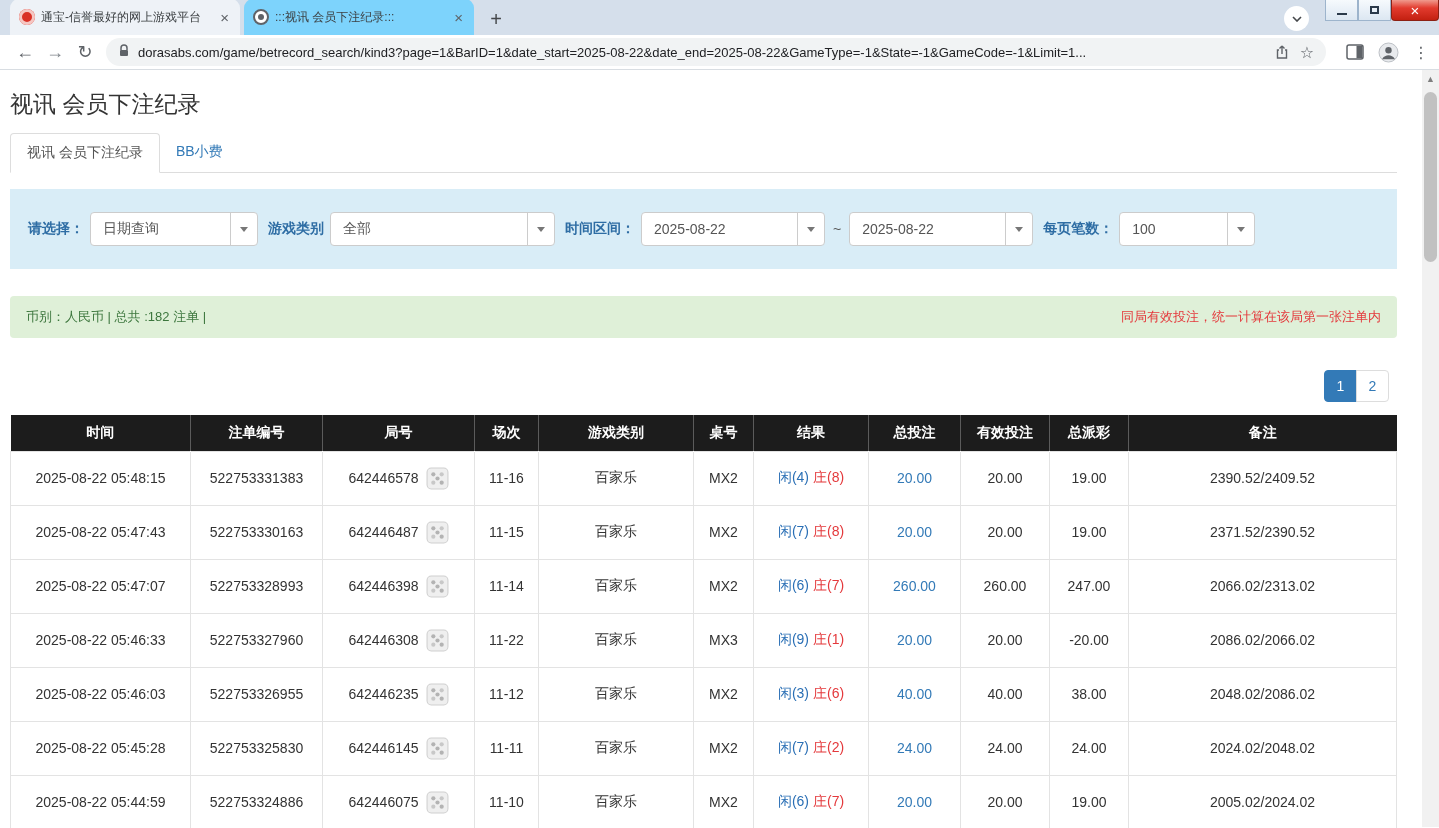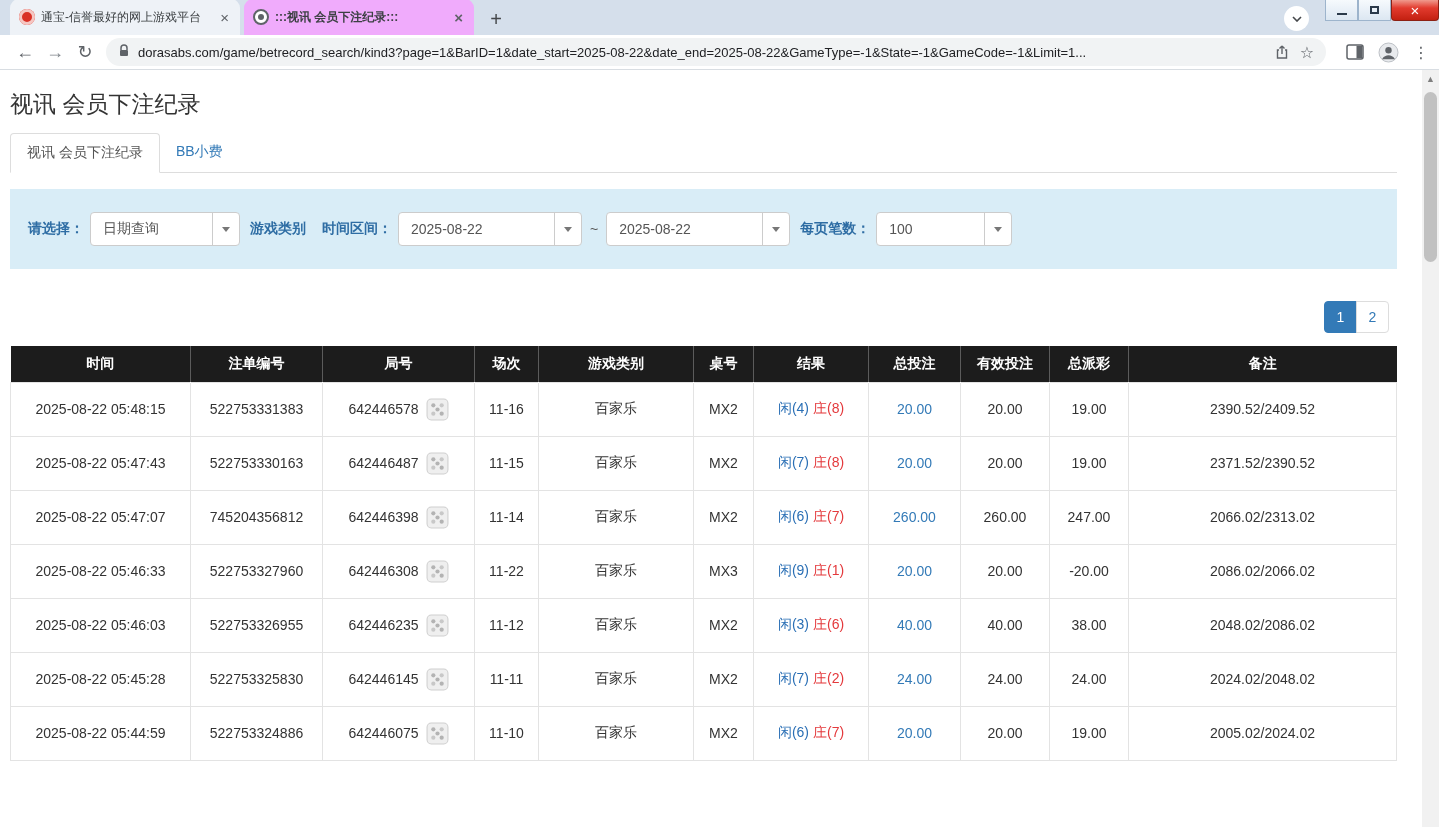--- a/index.html
+++ b/index.html
@@ -4,21 +4,21 @@
 <style>
   * { margin:0; padding:0; box-sizing:border-box; }
   html,body { width:1439px; height:828px; overflow:hidden; background:#fff;
     font-family:"Liberation Sans","DejaVu Sans",sans-serif; }
 
   
   .tabstrip { height:35px; background:#d5dfeb; position:relative; display:flex; align-items:flex-end; }
   .tab { height:36px; display:flex; align-items:center; padding:0 9px; width:230px;
     border-radius:9px 9px 0 0; font-size:12px; color:#3c4043; }
   .tab.inactive { background:#eef2f7; margin-left:10px; }
-  .tab.active { background:#f0abfc; margin-left:4px;font-weight:bold; }
+  .tab.active { background:#7dd3fc; margin-left:4px; }
   .tab-title { flex:1; white-space:nowrap; overflow:hidden; text-overflow:ellipsis; margin:0 6px; }
   .tab-close { color:#5f6368; font-size:15px; line-height:1; padding:0 2px; cursor:default; }
   .favicon { width:16px; height:16px; border-radius:3px; flex:0 0 16px; }
   .fav1 { background:#d93025; border-radius:50%; box-shadow:inset 0 0 0 3px #f5c6c2; }
   .fav2 { background:#fff; border:2px solid #5f6368; border-radius:50%; position:relative; }
   .fav2::after { content:""; position:absolute; left:3px; top:3px; width:6px; height:6px; border-radius:50%; background:#5f6368; }
   .newtab { width:28px; height:28px; margin:0 0 2px 8px; display:flex; align-items:center; justify-content:center;
     font-size:20px; color:#44474a; border-radius:50%; }
   .tab-search { position:absolute; right:130px; top:6px; width:25px; height:25px; border-radius:50%;
     background:#fff; display:flex; align-items:center; justify-content:center; }
@@ -57,21 +57,21 @@
   .filter-panel { background:#d9edf7; border-radius:0; margin-top:16px; padding:16px 8px; }
   .filter-row { display:flex; align-items:center; margin:7px 0; }
   .flabel { color:#2e6da4; font-weight:bold; font-size:14px; margin:0 6px 0 10px; white-space:nowrap; }
   .combo { background:#fff; border:1px solid #ccc; border-radius:4px; height:34px; display:flex;
     align-items:center; font-size:14px; color:#555; }
   .combo .val { padding:0 12px; flex:1; white-space:nowrap; overflow:hidden; }
   .combo .caret-box { width:27px; align-self:stretch; border-left:1px solid #ccc; display:flex;
     align-items:center; justify-content:center; }
   .caret { width:0; height:0; border-left:4px solid transparent; border-right:4px solid transparent;
     border-top:5px solid #777; }
-  .w-select { width:150px; } .w-game { width:225px; } .w-date { width:184px; }
+  .w-select { width:168px; } .w-game { width:225px; } .w-date { width:184px; }
   .w-limit { width:136px; } .w-sort { width:205px; }
   .tilde { color:#555; margin:0 8px; font-size:14px; }
   .btn-search { background:#5bc0de; border:1px solid #46b8da; color:#fff; height:33px; padding:0 13px;
     border-radius:4px; font-size:14px; margin-left:14px; cursor:default; }
 
   .summary { background:#dff0d8; border-radius:4px; margin-top:27px; padding:12px 16px; display:flex;
     justify-content:space-between; font-size:13px; }
   .summary-left { color:#3c763d; }
   .summary-right { color:#e4393c; }
 
@@ -187,20 +187,26 @@
     <div class="filter-panel">
       <div class="filter-row">
         <span class="flabel">请选择：</span>
         <div class="combo w-select">
           <span class="val">日期查询</span>
           <span class="caret-box">
               <span class="caret"></span>
             </span>
         </div>
         <span class="flabel">游戏类别</span>
+        <div class="combo w-game">
+          <span class="val">全部</span>
+          <span class="caret-box">
+              <span class="caret"></span>
+            </span>
+        </div>
         <span class="flabel">时间区间：</span>
         <div class="combo w-date">
           <span class="val">2025-08-22</span>
           <span class="caret-box">
               <span class="caret"></span>
             </span>
         </div>
         <span class="tilde">~</span>
         <div class="combo w-date">
           <span class="val">2025-08-22</span>
@@ -211,20 +217,24 @@
         <span class="flabel">每页笔数：</span>
         <div class="combo w-limit">
           <span class="val">100</span>
           <span class="caret-box">
               <span class="caret"></span>
             </span>
         </div>
       </div>
     </div>
 
+    <div class="summary">
+      <span class="summary-left">币别：人民币 | 总共 :182 注单 |</span>
+      <span class="summary-right">同局有效投注，统一计算在该局第一张注单内</span>
+    </div>
 
     <div class="pagination">
       <span class="page-item active">1</span>
       <span class="page-item">2</span>
     </div>
 
     <table class="bet-table">
       <colgroup>
         <col class="c-time">
           <col class="c-bet">
@@ -311,21 +321,21 @@
     </td>
     <td>
       <a class="bet-link">20.00</a>
     </td>
     <td>20.00</td>
     <td>19.00</td>
     <td>2371.52/2390.52</td>
   </tr>
           <tr>
     <td>2025-08-22 05:47:07</td>
-    <td>745204356812</td>
+    <td>522753328993</td>
     <td>
       <span class="round-wrap">
         <span>642446398</span>
         <span class="dice-icon">
           <svg width="23" height="23" viewBox="0 0 22 22">
                     <rect x="1" y="1" width="20" height="20" rx="4" fill="#efefef" stroke="#cfcfcf"></rect>
                     <circle cx="7" cy="7" r="2" fill="#b3b3b3"></circle>
                     <circle cx="11" cy="11" r="2" fill="#b3b3b3"></circle>
                     <circle cx="15" cy="15" r="2" fill="#b3b3b3"></circle>
                     <circle cx="15" cy="7" r="2" fill="#c8c8c8"></circle>

